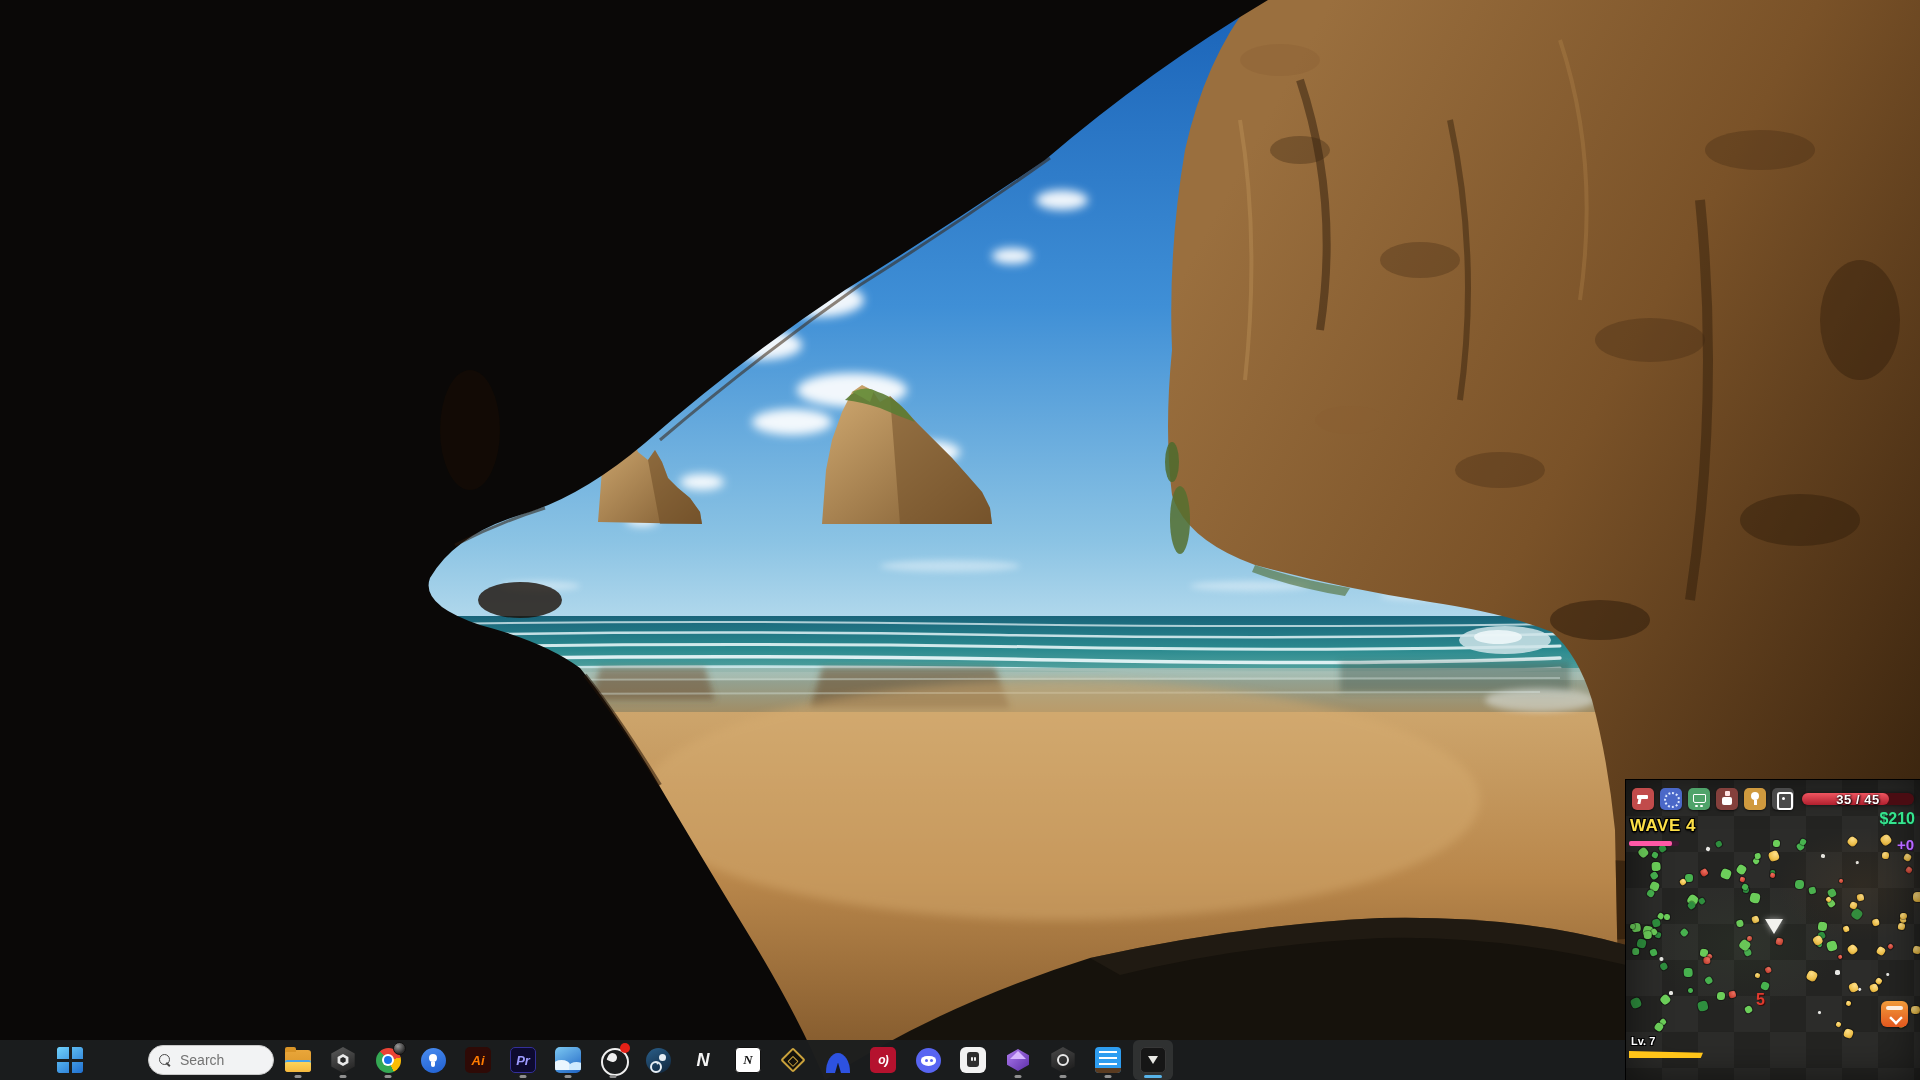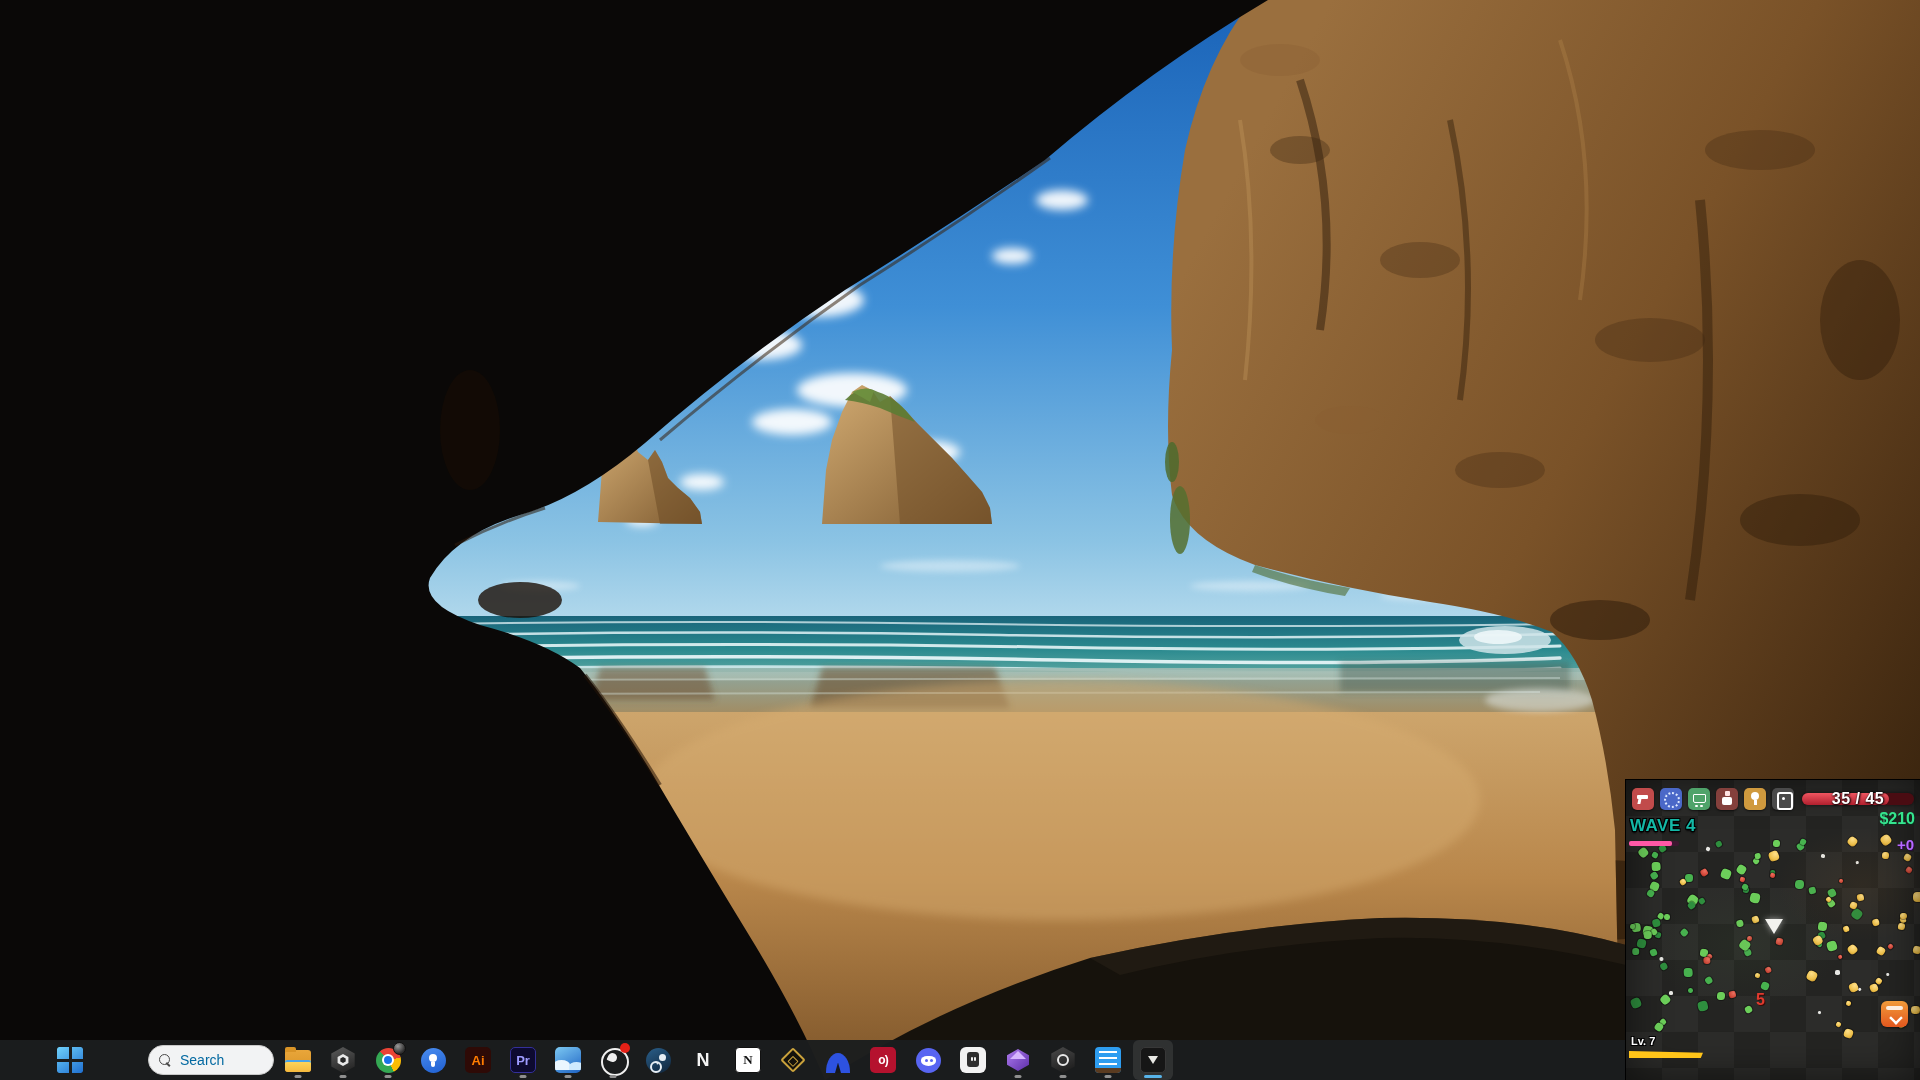--- a/index.html
+++ b/index.html
@@ -9,21 +9,21 @@
   
   #wallpaper { position:absolute; inset:0; z-index:0; }
 
   
   .taskbar { position:absolute; left:0; bottom:0; width:1920px; height:40px;
     background:rgba(27,29,30,0.97); z-index:10; }
   .tb-item { position:absolute; top:0; width:40px; height:40px; border-radius:6px;
     display:flex; align-items:center; justify-content:center; }
   .tb-item.start { left:50px; }
   .tb-icons { position:absolute; left:278px; top:0; height:40px; display:flex; gap:5px; }
-  .tb-icons .tb-item { position:relative; }
+  .tb-icons .tb-item { position:relative;font-style:italic; }
   .tb-item.active { background:rgba(90,90,90,0.35); }
   .run-dot { position:absolute; bottom:2px; left:50%; transform:translateX(-50%);
     width:7px; height:3px; border-radius:2px; background:#8f8f8f; }
   .tb-item.active .run-dot { width:18px; background:#57b3e8; }
   .badge { position:absolute; border-radius:50%; }
   .badge.red-dot { top:3px; right:3px; width:10px; height:10px; background:#e62117; }
   .badge.avatar { top:2px; right:2px; width:13px; height:13px; background:radial-gradient(circle at 35% 30%,#9a9a9a,#2c2c2c 70%); border:1px solid #111; }
 
   .ic { position:relative; width:26px; height:26px; display:flex; align-items:center; justify-content:center;
     font-family:"Liberation Sans",sans-serif; }
@@ -31,21 +31,21 @@
   .ic-start { background:linear-gradient(145deg,#6fd1fb,#1f6fd0); border-radius:2px;
     -webkit-mask: linear-gradient(#fff,#fff); }
   .ic-start::before { content:""; position:absolute; left:0; top:11.5px; width:26px; height:3px; background:#1b1d1e; }
   .ic-start::after  { content:""; position:absolute; top:0; left:11.5px; width:3px; height:26px; background:#1b1d1e; }
 
   .search-pill { position:absolute; left:148px; top:5px; width:126px; height:30px; border-radius:15px;
     background:#f2f3f4; border:1px solid #c9c9c9; display:flex; align-items:center; padding-left:10px; gap:8px; }
   .mag { position:relative; width:13px; height:13px; }
   .mag::before { content:""; position:absolute; left:0; top:0; width:9px; height:9px; border:1.6px solid #4a4a4a; border-radius:50%; }
   .mag::after { content:""; position:absolute; left:8px; top:8px; width:5px; height:1.6px; background:#4a4a4a; transform:rotate(45deg); transform-origin:0 0; }
-  .search-text { color:#0369a1; font-size:14px; }
+  .search-text { color:#737373; font-size:14px; }
 
   
   .ic-folder { width:26px; height:22px; background:linear-gradient(#e9a63a,#d99427); border-radius:3px; margin-top:2px; }
   .ic-folder::before { content:""; position:absolute; top:-3px; left:0; width:11px; height:5px; background:#d99427; border-radius:2px 2px 0 0; }
   .ic-folder::after { content:""; position:absolute; bottom:0; left:0; width:26px; height:12px; background:linear-gradient(#ffd95e,#f5b93e); border-radius:2px 2px 3px 3px; box-shadow:0 2.5px 0 -0.5px #4aa3e8 inset; }
   .ic-unity { width:26px; height:26px; background:linear-gradient(160deg,#5c5c5c,#1e1e1e); clip-path:polygon(50% 0,95% 25%,95% 75%,50% 100%,5% 75%,5% 25%); }
   .ic-unity::before { content:""; position:absolute; left:7px; top:7px; width:12px; height:12px; background:#e8e8e8; clip-path:polygon(50% 0,95% 25%,95% 75%,50% 100%,5% 75%,5% 25%); }
   .ic-unity::after { content:""; position:absolute; left:10px; top:10px; width:6px; height:6px; background:#262626; clip-path:polygon(50% 0,95% 25%,95% 75%,50% 100%,5% 75%,5% 25%); }
   .ic-chrome { width:25px; height:25px; border-radius:50%; background:conic-gradient(from -45deg,#ea4335 0 120deg,#fbbc05 0 200deg,#34a853 0 360deg); }
   .ic-chrome::before { content:""; position:absolute; left:6.5px; top:6.5px; width:12px; height:12px; background:#fff; border-radius:50%; }
@@ -119,26 +119,26 @@
   .gt-mob::after { content:""; position:absolute; left:6px; top:9px; width:10px; height:8px; background:#fff; border-radius:2px; }
   .gt-lamp::before { content:""; position:absolute; left:7px; top:4px; width:8px; height:8px; background:#fff; border-radius:50%; }
   .gt-lamp::after { content:""; position:absolute; left:9.5px; top:12px; width:3px; height:5px; background:#fff; }
   .gt-robot::before { content:""; position:absolute; left:5px; top:4px; width:12px; height:14px; border:2px solid #fff; border-radius:3px; }
   .gt-robot::after { content:""; position:absolute; left:9.5px; top:9px; width:3px; height:3px; background:#fff; border-radius:50%; }
 
   .hpbar { position:absolute; left:176px; top:13px; width:112px; height:12px; border-radius:6px;
     background:#4a0c12; box-shadow:0 0 4px rgba(0,0,0,0.6); }
   .hpfill { height:100%; border-radius:6px; background:linear-gradient(#ef5560,#b01f2e); }
   .hptext { position:absolute; inset:0; display:flex; align-items:center; justify-content:center;
-    color:#fff; font-size:16px; font-weight:bold; letter-spacing:0.5px; text-shadow:0 1px 2px #000,1px 0 2px #000; }
+    color:#fff; font-size:13px; font-weight:bold; letter-spacing:0.5px; text-shadow:0 1px 2px #000,1px 0 2px #000; }
   .money { position:absolute; right:5px; top:30px; color:#35e58f; font-size:16px; font-weight:bold;
     text-shadow:1px 1px 0 #0a2e1c; }
   .bonus { position:absolute; right:6px; top:56px; color:#b668ff; font-size:15px; font-weight:bold;
     text-shadow:1px 1px 0 #2a0a40; }
-  .wave { position:absolute; left:4px; top:36px; color:#14b8a6; font-size:17px; font-weight:900; letter-spacing:0.5px;
+  .wave { position:absolute; left:4px; top:36px; color:#fde047; font-size:17px; font-weight:900; letter-spacing:0.5px;
     text-shadow:-1px -1px 0 #000,1px -1px 0 #000,-1px 1px 0 #000,1px 1px 0 #000,0 2px 2px #000; }
   .wavebar { position:absolute; left:3px; top:61px; width:50px; height:5px; border-radius:2px; background:#3c1830; }
   .wavefill { height:100%; border-radius:2px; background:#ff58a6; }
   .lvl { position:absolute; left:5px; top:255px; color:#fff; font-size:11px; font-weight:bold;
     text-shadow:-1px -1px 0 #000,1px -1px 0 #000,-1px 1px 0 #000,1px 1px 0 #000; }
   .lvlbar { position:absolute; left:3px; top:271px; width:74px; height:7px; background:#ffc419;
     clip-path:polygon(0 0,100% 25%,97% 100%,0 100%); }
   .chest-btn { position:absolute; left:255px; top:221px; width:27px; height:26px; border-radius:6px;
     background:linear-gradient(#f29b3a,#e2571e); box-shadow:0 1px 3px rgba(0,0,0,0.6); }
   .chest-btn::before { content:""; position:absolute; left:5px; top:5px; width:17px; height:4px; background:rgba(255,255,255,0.85); border-radius:2px; }

